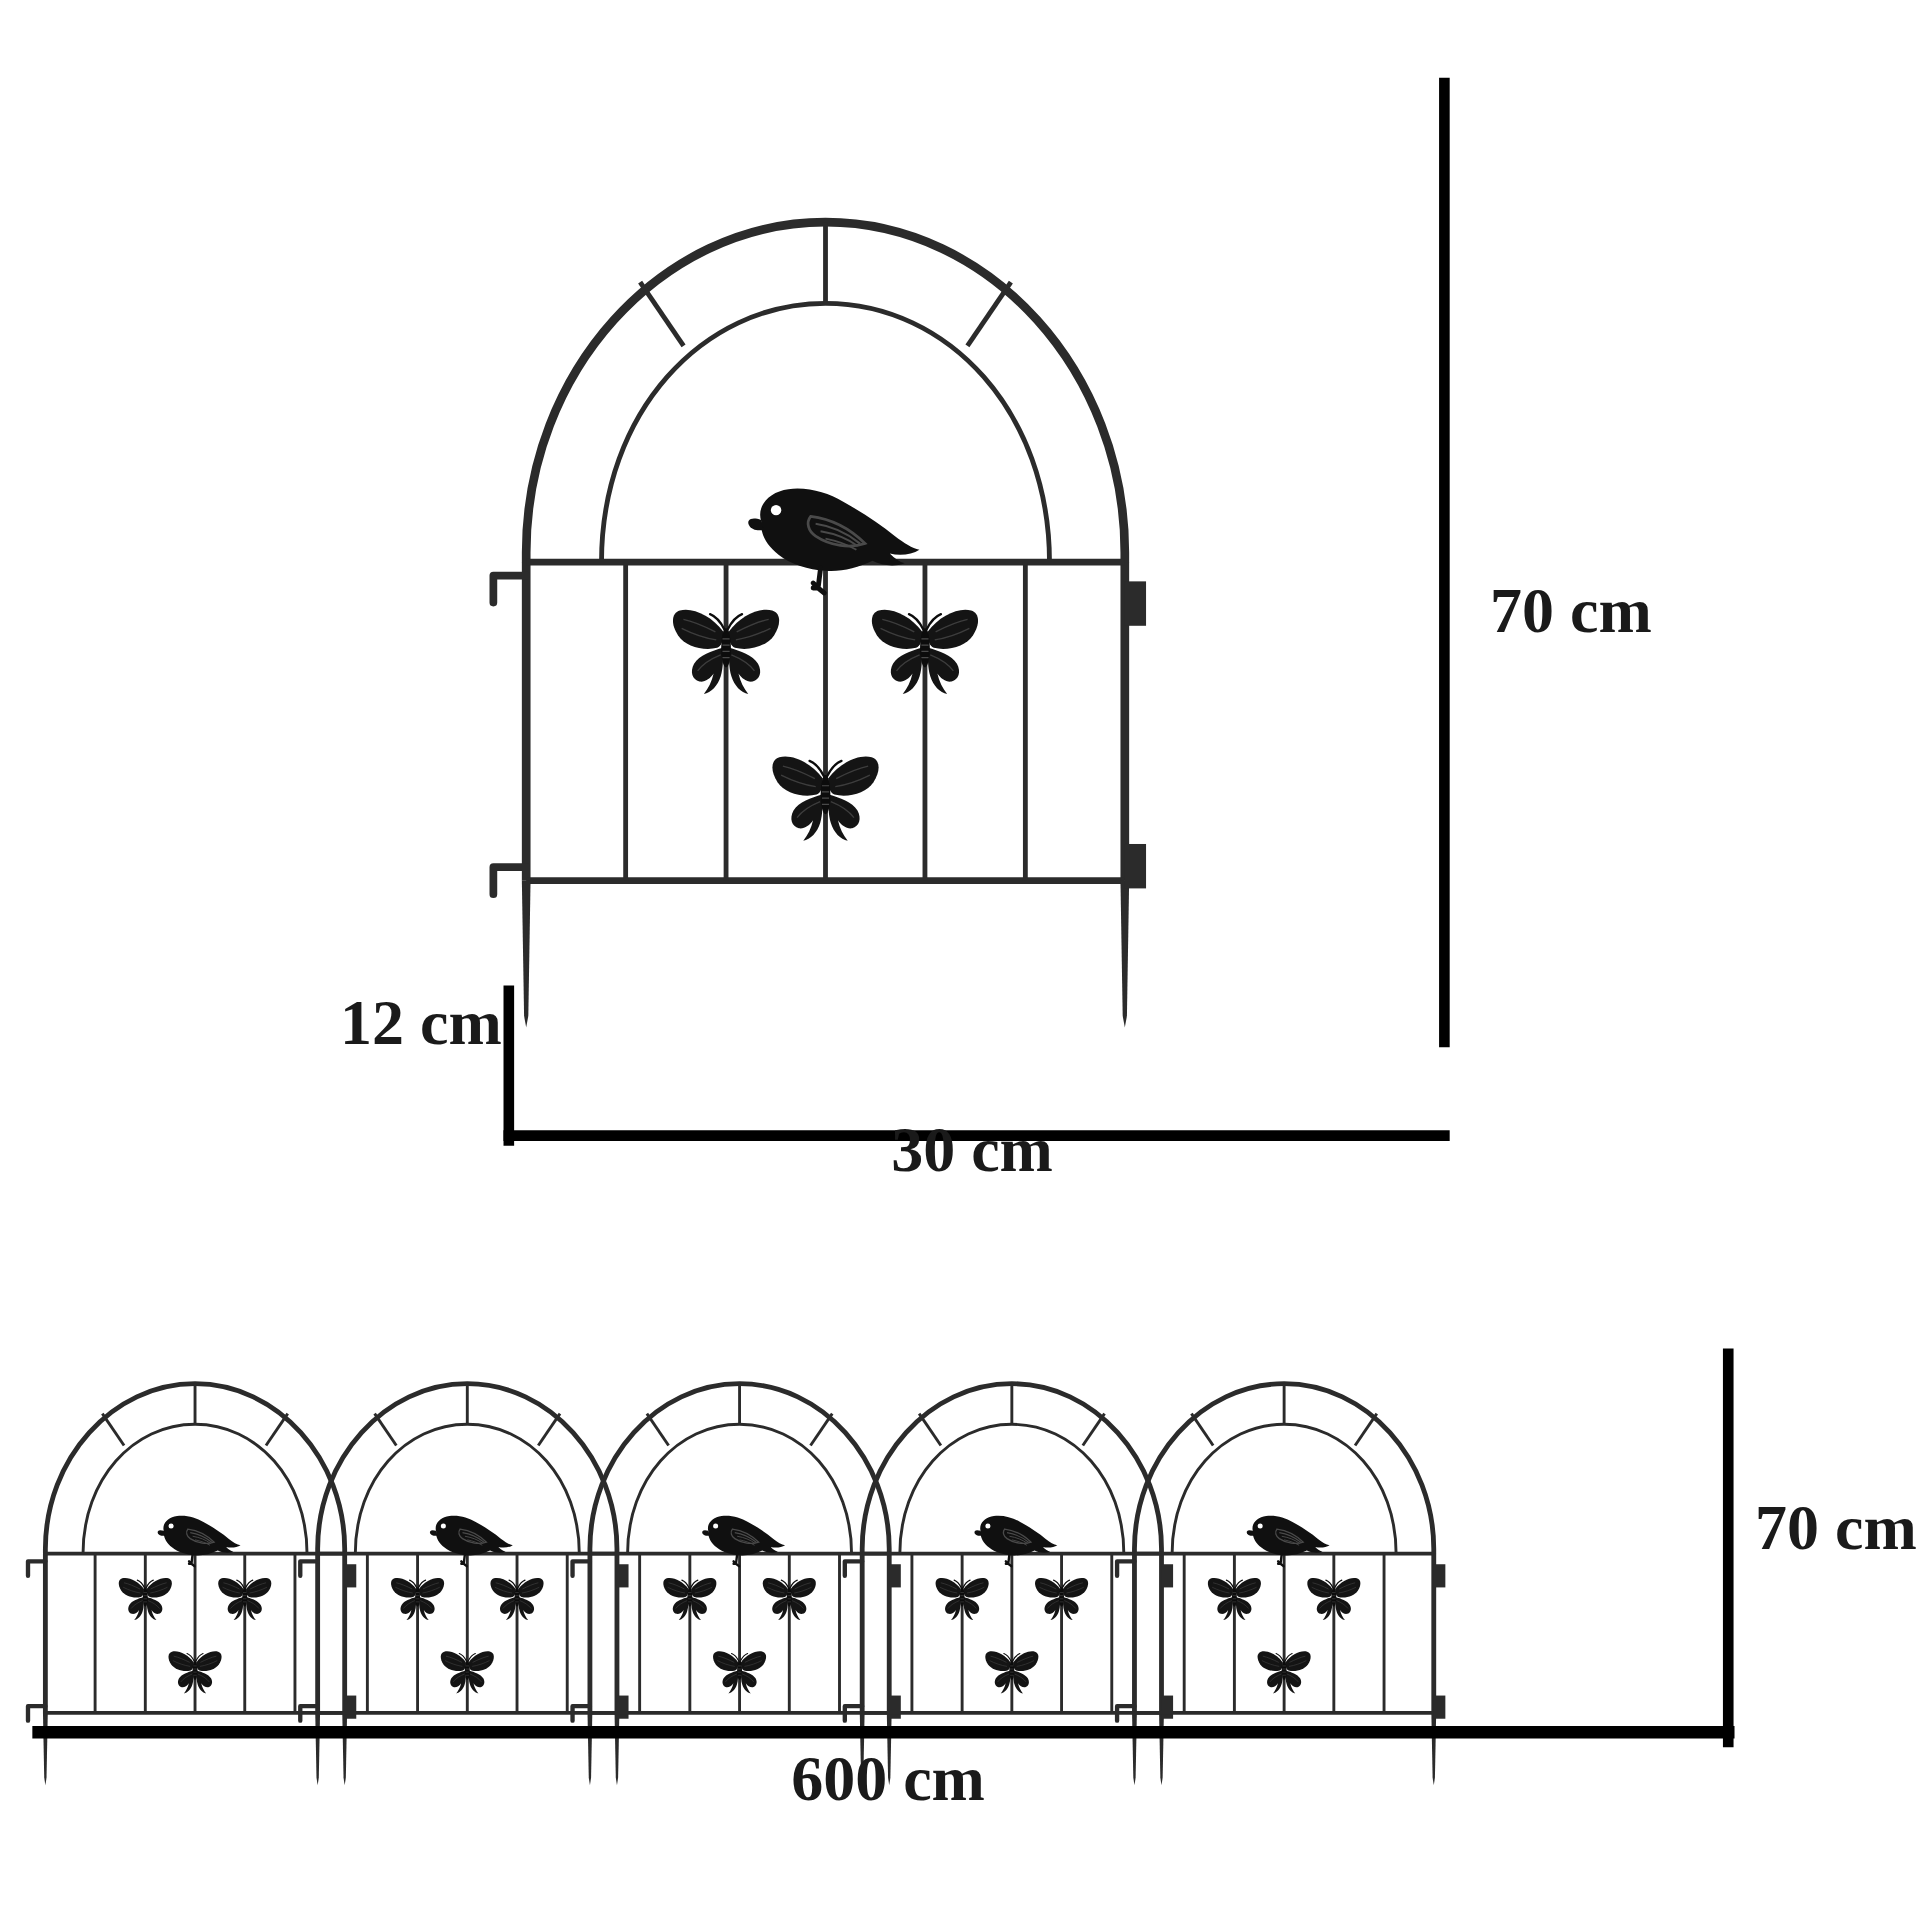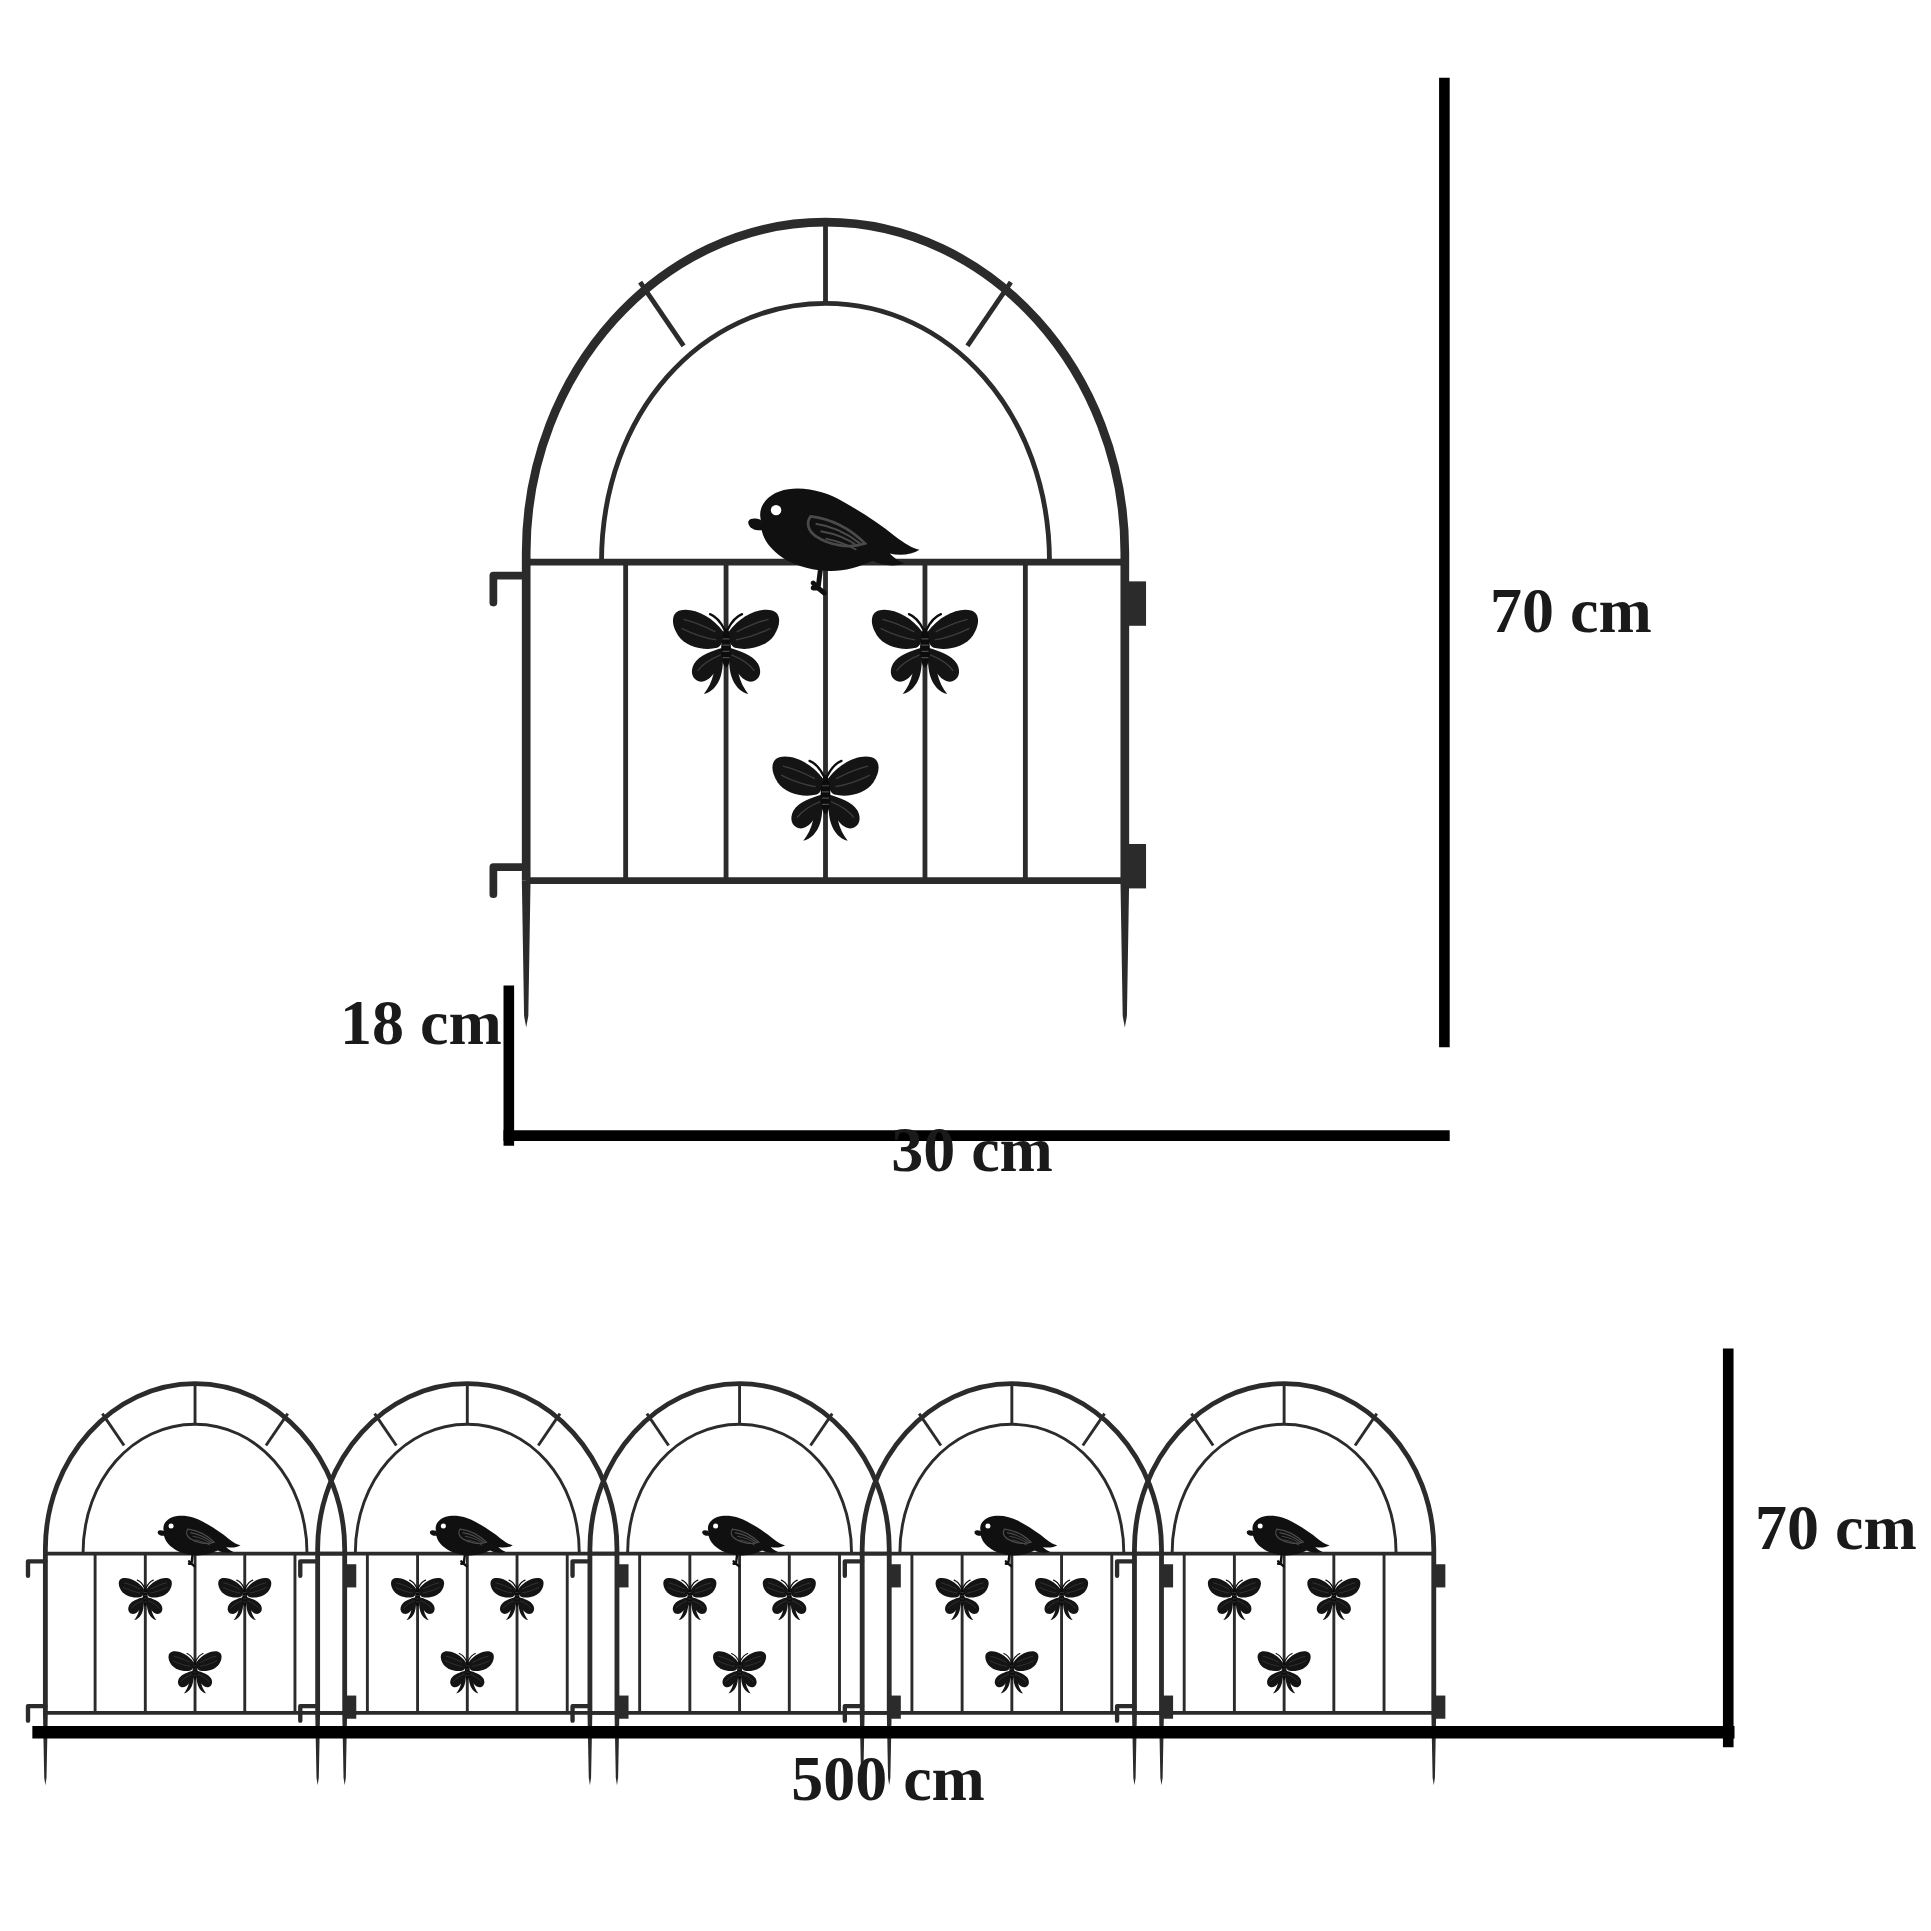--- a/index.html
+++ b/index.html
@@ -310,22 +310,22 @@
       </g>
 
       <g>
         <line x1="40" y1="1790" x2="1790" y2="1790" stroke="#000000" stroke-width="13" stroke-linecap="square"></line>
       </g>
     </g>
   </svg>
 
   <div class="dim-label dim-70-top">70 cm</div>
 
-  <div class="dim-label dim-11">18 cm</div>
+  <div class="dim-label dim-11">12 cm</div>
 
   <div class="dim-label dim-60">30 cm</div>
 
   <div class="dim-label dim-70-bot">70 cm</div>
 
-  <div class="dim-label dim-300">500 cm</div>
+  <div class="dim-label dim-300">600 cm</div>
 
 </div>
 
 
 </body></html>

